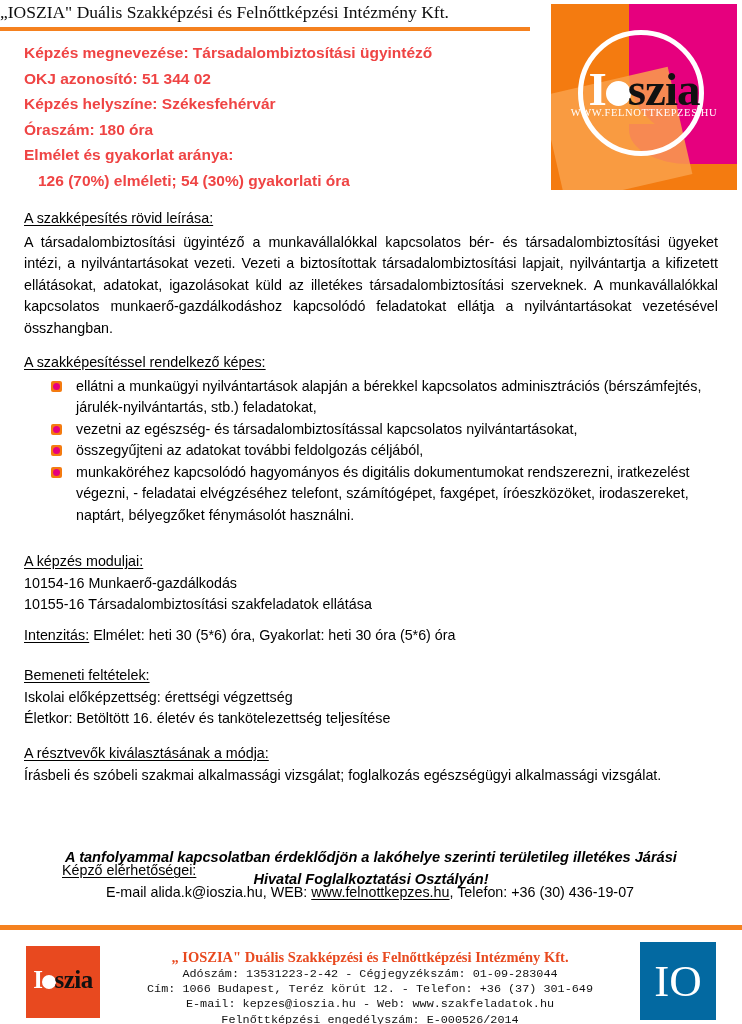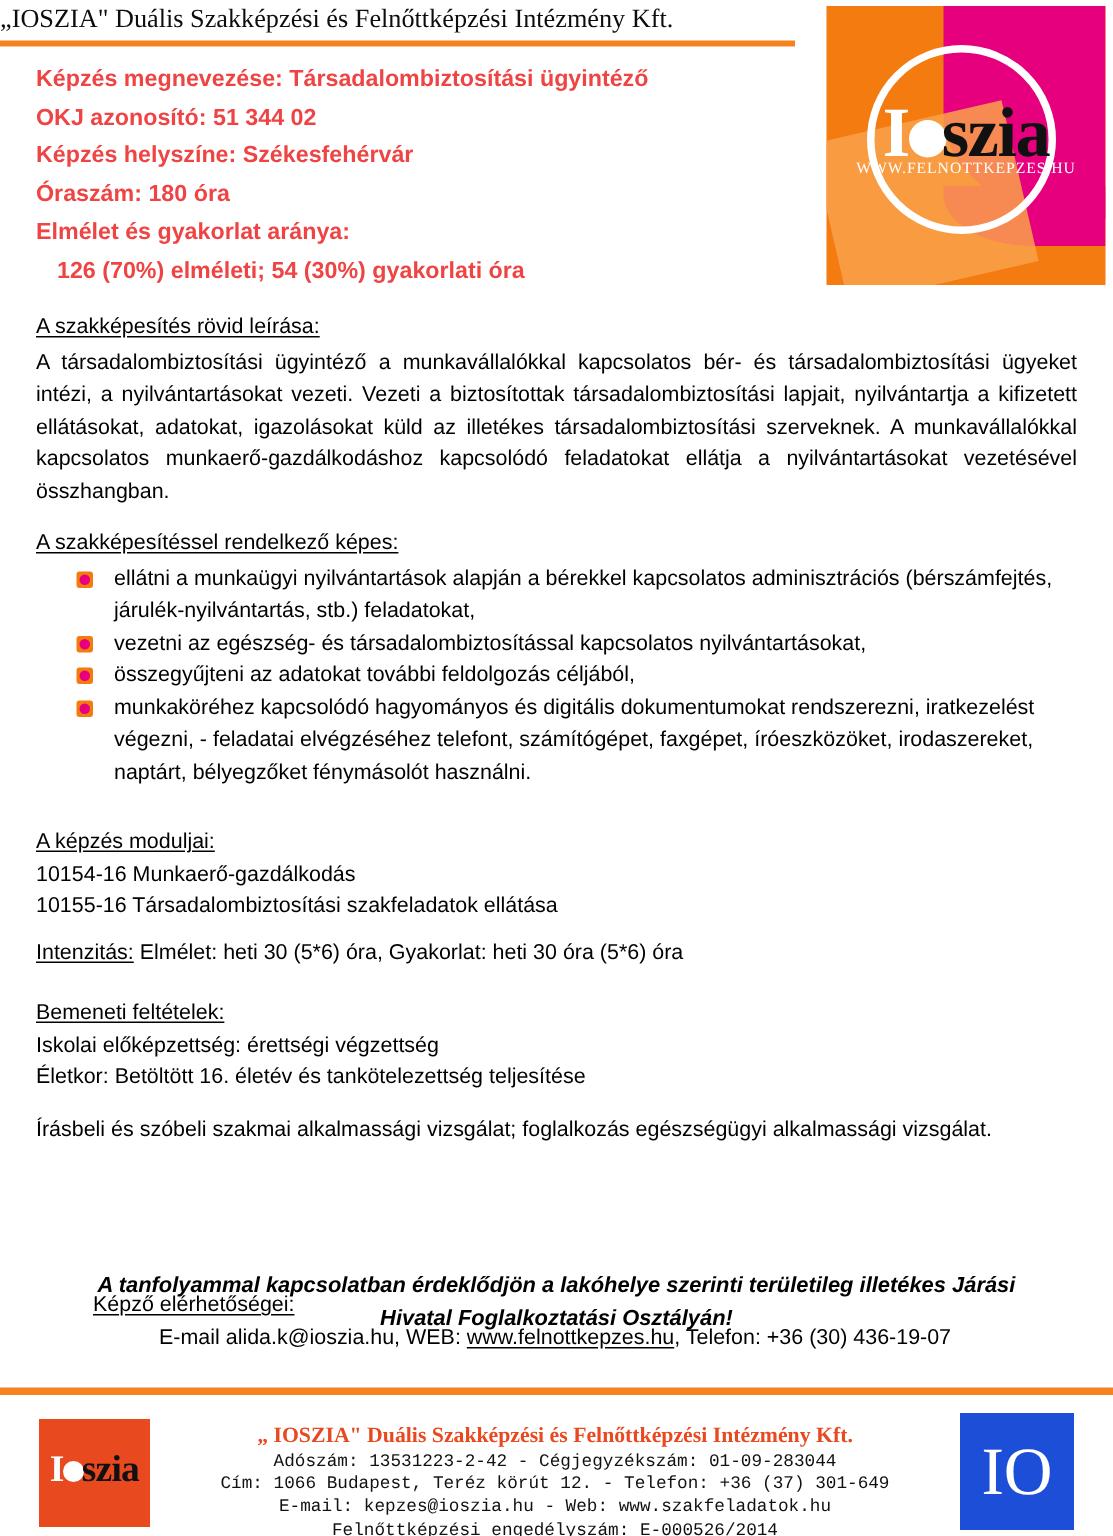--- a/index.html
+++ b/index.html
@@ -266,21 +266,21 @@
     vertical-align: -1px;
     margin-right: -2px;
   }
 
   .footer-logo-right {
     position: absolute;
     right: 26px;
     top: 12px;
     width: 76px;
     height: 78px;
-    background: #1d4ed8;
+    background: #0369a1;
   }
   .footer-logo-right .fr-word {
     position: absolute;
     left: 0;
     top: 14px;
     width: 76px;
     text-align: center;
     font-family: "Liberation Serif", serif;
     font-size: 45px;
     line-height: 50px;
@@ -362,20 +362,21 @@
     <div><span class="sec-head">Intenzitás:</span> <span>Elmélet: heti 30 (5*6) óra, Gyakorlat: heti 30 óra (5*6) óra</span></div>
   </div>
 
   <div class="section" style="top:665px;">
     <div class="sec-head">Bemeneti feltételek:</div>
     <div>Iskolai előképzettség: érettségi végzettség</div>
     <div>Életkor: Betöltött 16. életév és tankötelezettség teljesítése</div>
   </div>
 
   <div class="section" style="top:743px;">
+    <div class="sec-head">A résztvevők kiválasztásának a módja:</div>
     <div>Írásbeli és szóbeli szakmai alkalmassági vizsgálat; foglalkozás egészségügyi alkalmassági vizsgálat.</div>
   </div>
 
   <div class="callout" style="top:846px;">
     <div>A tanfolyammal kapcsolatban érdeklődjön a lakóhelye szerinti területileg illetékes Járási</div>
     <div>Hivatal Foglalkoztatási Osztályán!</div>
   </div>
 
   <div class="section" style="top:860px;margin-left:38px;">
     <div class="sec-head">Képző elérhetőségei:</div>

